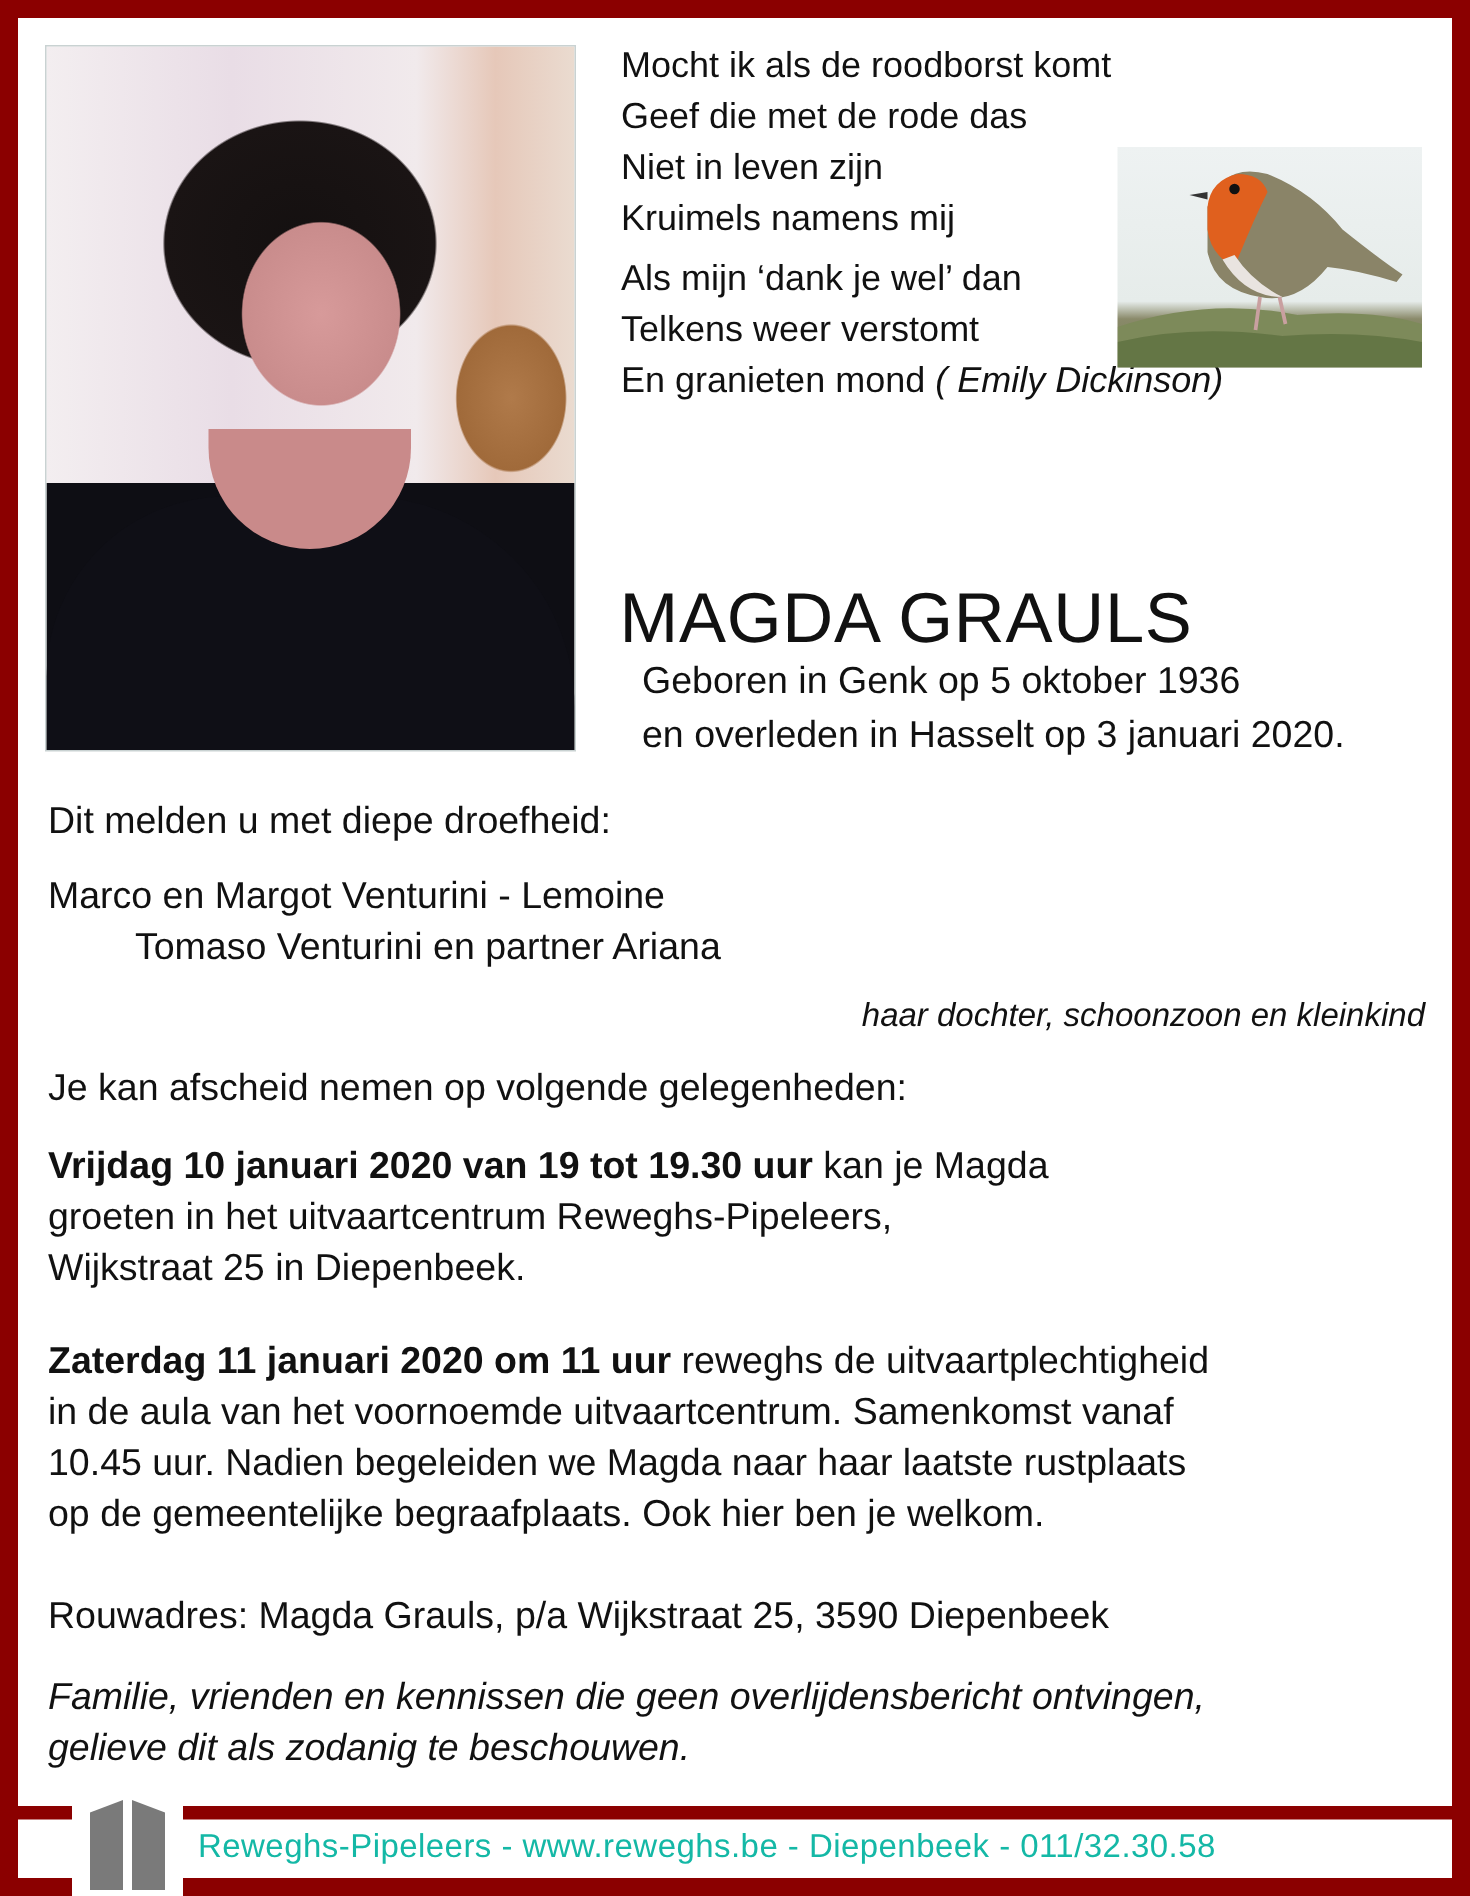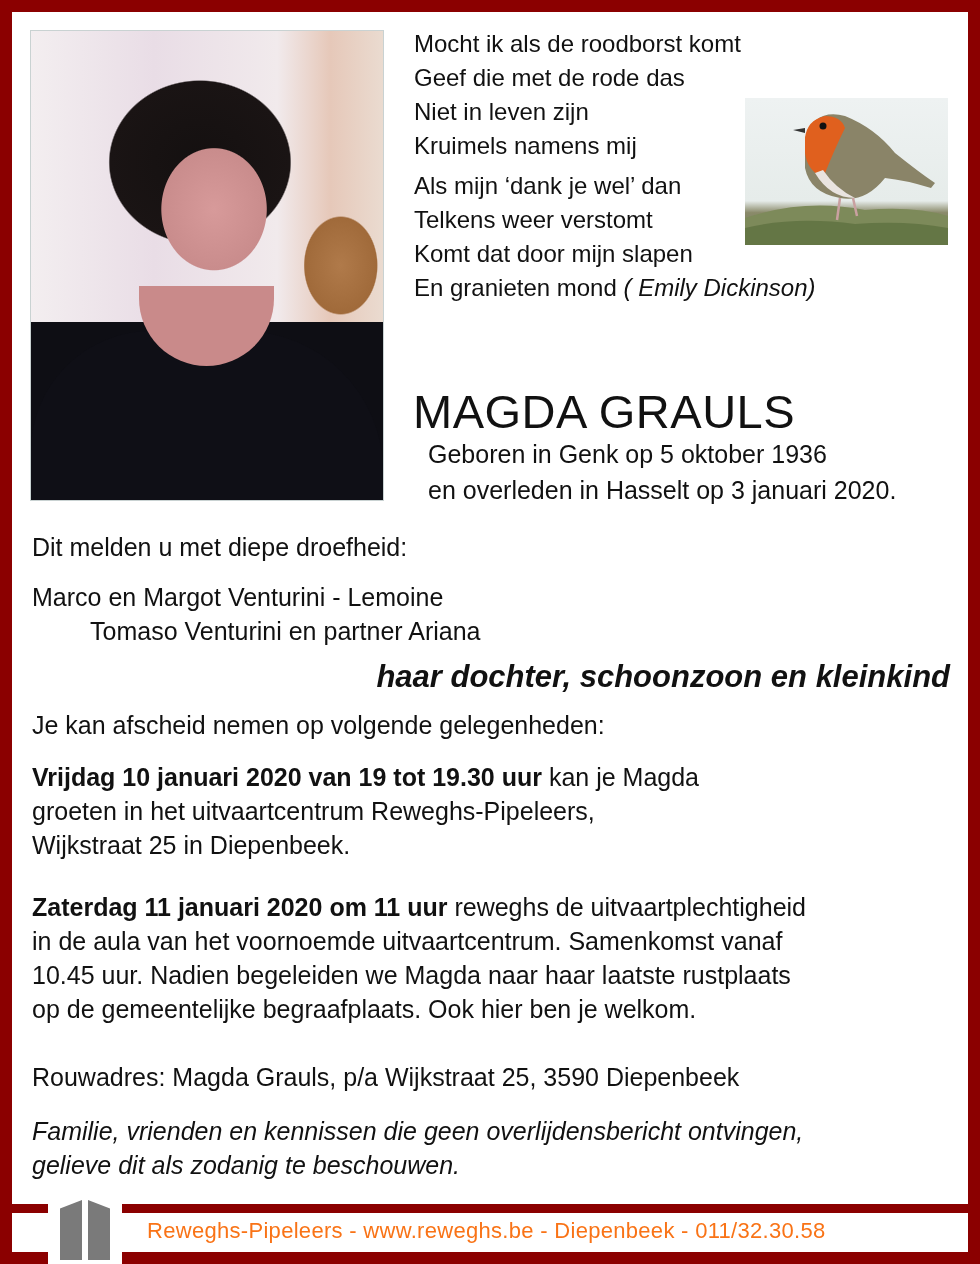--- a/index.html
+++ b/index.html
@@ -31,55 +31,54 @@
   .poem .gap { height: 6px; }
   .poem em { font-style: italic; }
 
   .name { left: 413px; top: 352px; font-size: 47px; line-height: 56px; letter-spacing: 0.5px; margin-top: 32px; }
   .life { left: 428px; top: 436px; font-size: 25px; line-height: 36px; }
 
   .body-text { left: 32px; font-size: 25px; line-height: 34px; }
   .t1 { top: 530px; }
   .family { left: 32px; top: 580px; font-size: 25px; line-height: 34px; }
   .family .indent { padding-left: 58px; }
-  .relation { right: 30px; top: 660px; font-size: 31px; line-height: 34px; font-style: italic; text-align: center; font-weight: bold; }
+  .relation { right: 30px; top: 660px; font-size: 22px; line-height: 34px; font-style: italic; text-align: center; }
   .t2 { top: 708px; }
   .p1 { top: 760px; }
   .p2 { top: 890px; }
   .addr { top: 1060px; }
   .closing { left: 32px; top: 1114px; font-size: 25px; line-height: 34px; font-style: italic; }
   b { font-weight: bold; }
 
   .logo { left: 48px; top: 1192px; width: 74px; height: 72px; background: #ffffff; }
   .logo .l { position: absolute; left: 12px; top: 8px; width: 22px; height: 60px; background: #7a7a7a;
              clip-path: polygon(0 14%, 100% 0, 100% 100%, 0 100%); }
   .logo .r { position: absolute; left: 40px; top: 8px; width: 22px; height: 60px; background: #7a7a7a;
              clip-path: polygon(0 0, 100% 14%, 100% 100%, 0 100%); }
-  .footer-text { left: 132px; top: 1215px; font-size: 22px; line-height: 32px; letter-spacing: 0.3px; color: #f97316; margin-left: 15px; }
+  .footer-text { left: 132px; top: 1215px; font-size: 22px; line-height: 32px; letter-spacing: 0.3px; color: #14b8a6; }
 </style>
 </head>
 <body>
 
 <div class="sheet"></div>
 <div class="footer"></div>
 
 <div class="abs portrait">
   <div class="shirt"></div>
   <div class="neck"></div>
 </div>
 
 <div class="abs poem">
   <div>Mocht ik als de roodborst komt</div>
   <div>Geef die met de rode das</div>
   <div>Niet in leven zijn</div>
   <div>Kruimels namens mij</div>
   <div class="gap"></div>
   <div>Als mijn ‘dank je wel’ dan</div>
   <div>Telkens weer verstomt</div>
-  <div>Komt dat door mijn slapen</div>
   <div><span>En granieten mond</span> <em>( Emily Dickinson)</em></div>
 </div>
 
 <div class="abs bird">
   <svg width="203" height="147" viewBox="0 0 203 147">
     <path d="M0 120 Q60 100 120 112 Q170 108 203 118 L203 147 L0 147 Z" fill="#7d8a5a"></path>
     <path d="M0 130 Q50 118 110 126 Q160 122 203 130 L203 147 L0 147 Z" fill="#5e7040" opacity="0.8"></path>
     <path d="M60 40 Q70 10 100 18 Q130 30 150 55 Q175 75 190 85 L186 90 Q160 82 140 80 Q120 105 95 100 Q65 95 60 70 Z" fill="#8a8468"></path>
     <path d="M60 40 Q62 22 80 18 Q96 18 100 30 Q90 50 78 80 Q62 72 60 55 Z" fill="#e0601e"></path>
     <path d="M70 75 Q85 100 110 100 Q90 90 78 72 Z" fill="#e9e4e0"></path>

